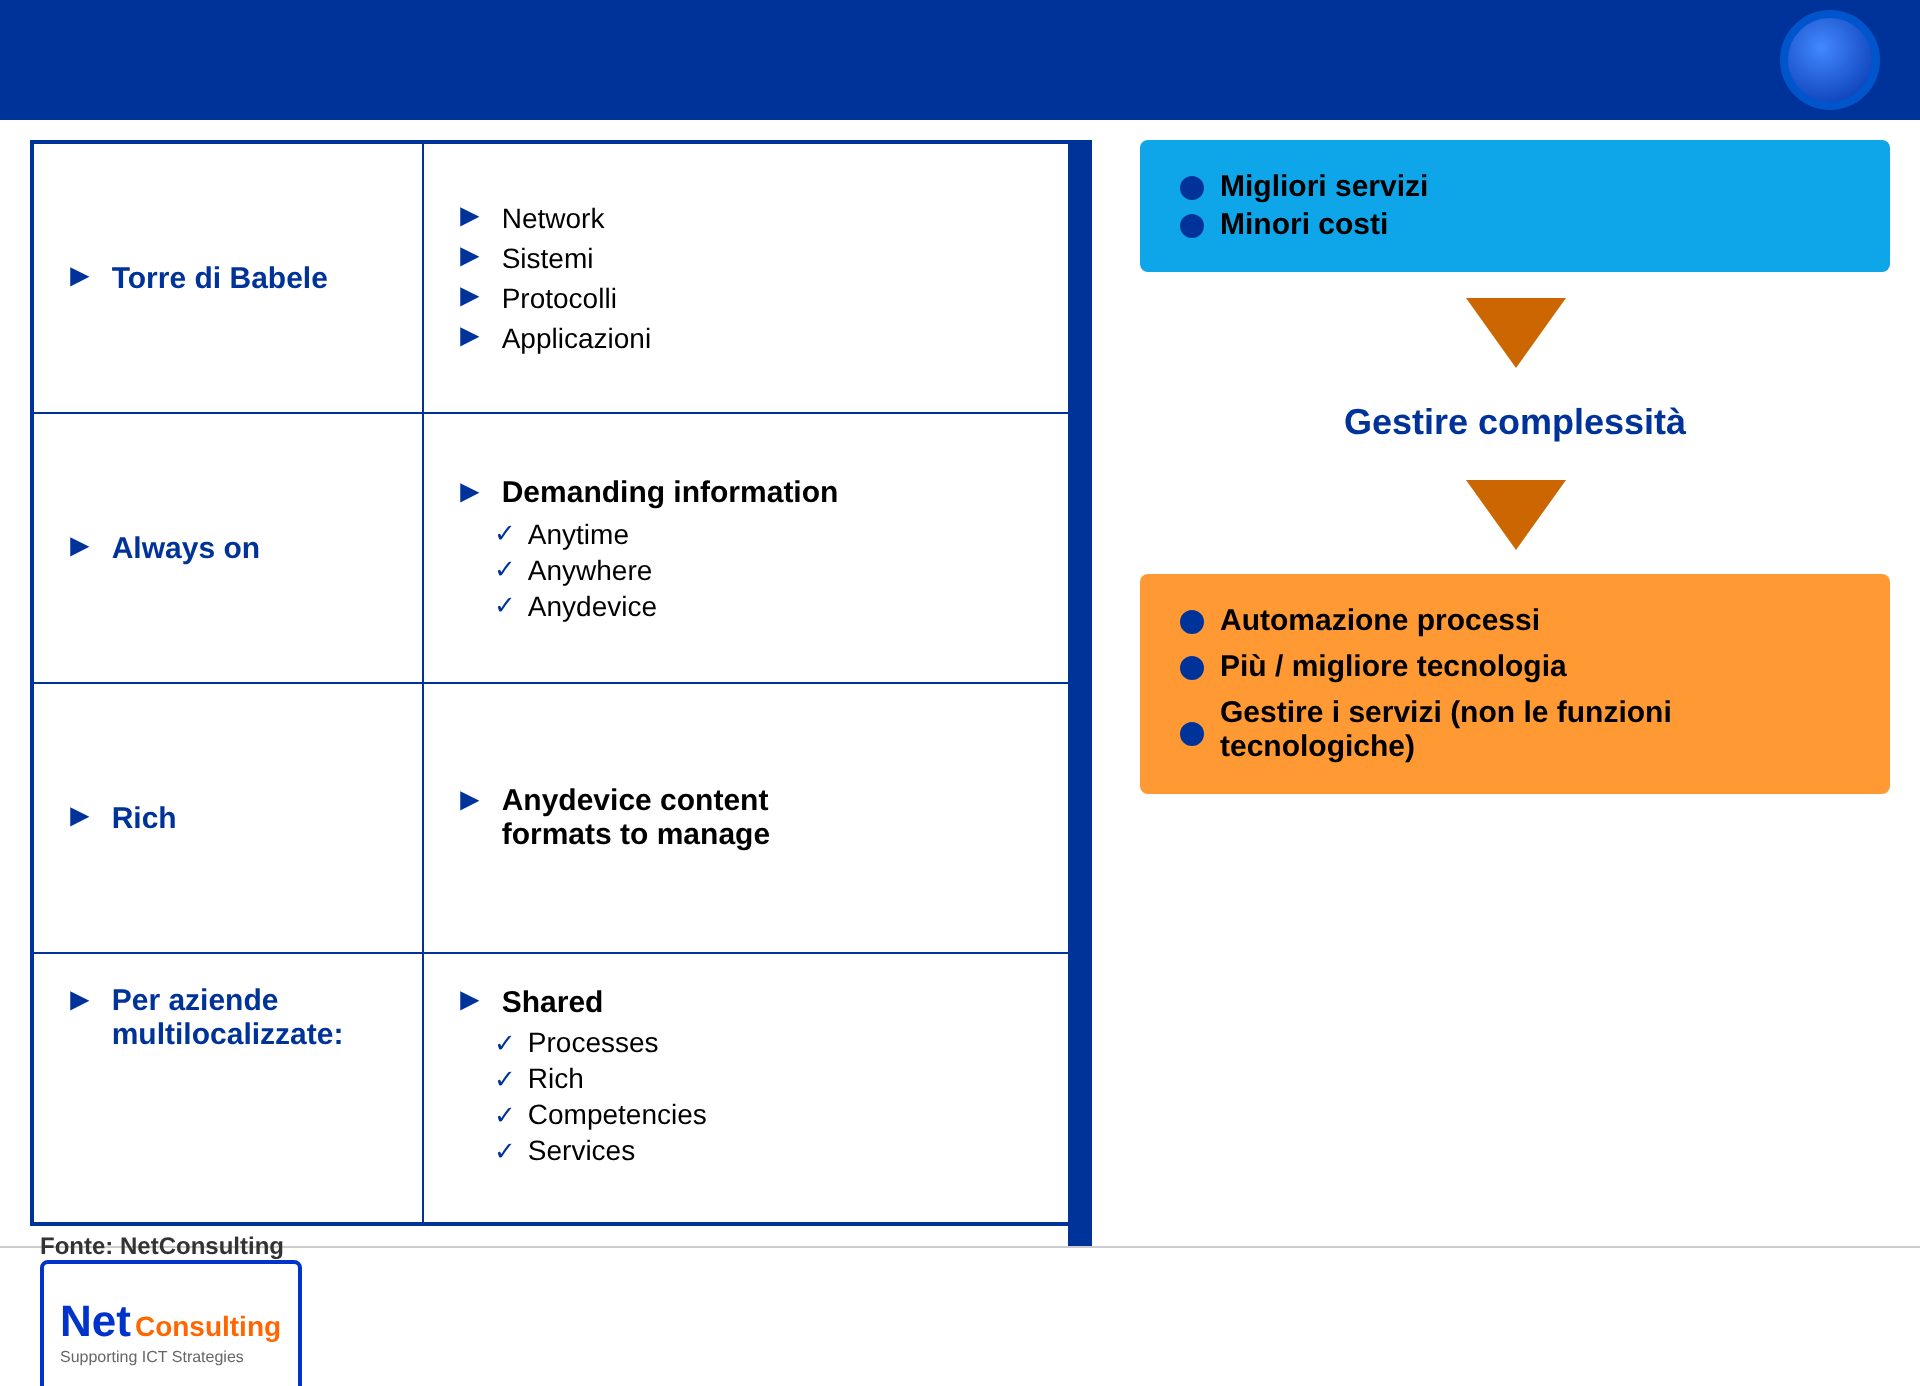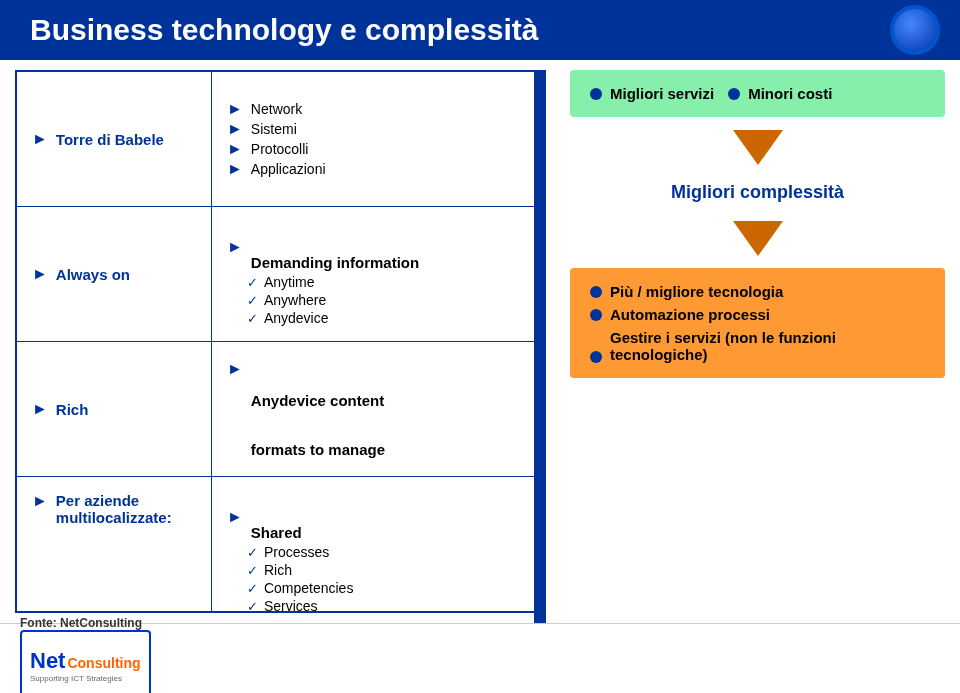--- a/index.html
+++ b/index.html
@@ -110,21 +110,20 @@
     .item-text {
       color: #003399;
       font-size: 15px;
       font-weight: bold;
     }
 
     .item-text-black {
       color: #000000;
       font-size: 15px;
       font-weight: bold;
-      margin-top: 32px;
     }
 
     
     .sub-items {
       display: flex;
       flex-direction: column;
       gap: 2px;
     }
 
     .sub-item {
@@ -155,26 +154,27 @@
     .right-panel {
       flex: 1;
       display: flex;
       flex-direction: column;
       gap: 10px;
       padding-left: 15px;
     }
 
     
     .yellow-box {
-      background: #86efac;
+      background: #0ea5e9;
       border: none;
       border-radius: 4px;
       padding: 15px 20px;
       display: flex;
-      gap: 14px;
+      flex-direction: column;
+      gap: 2px;
     }
 
     .bullet-item {
       display: flex;
       align-items: center;
       gap: 8px;
       font-size: 15px;
       font-weight: bold;
       color: #000000;
     }
@@ -265,21 +265,20 @@
       display: flex;
       align-items: flex-start;
       padding: 12px 15px;
       padding-top: 15px;
     }
   </style>
 </head>
 <body>
 
 <div class="header-bar">
-  <h1 class="header-title">Business technology e complessità</h1>
   <div class="header-circle"></div>
 </div>
 
 <div class="main-content">
 
   <div class="left-panel">
     <div class="grid-rows">
 
       <div class="grid-row">
         <div class="col-left">
@@ -404,36 +403,36 @@
       <div class="bullet-item">
         <div class="bullet-circle"></div>
         <span>Minori costi</span>
       </div>
     </div>
 
     <div class="arrow-down">
       <div class="arrow-down-shape"></div>
     </div>
 
-    <div class="gestire-text">Migliori complessità</div>
+    <div class="gestire-text">Gestire complessità</div>
 
     <div class="arrow-down">
       <div class="arrow-down-shape"></div>
     </div>
 
     <div class="orange-box">
       <div class="bullet-item">
         <div class="bullet-circle"></div>
-        <span>Più / migliore tecnologia</span>
+        <span>Automazione processi</span>
       </div>
       <div class="bullet-item">
         <div class="bullet-circle"></div>
-        <span>Automazione processi</span>
-      </div>
-      <div class="bullet-item" style="align-items:flex-end;">
+        <span>Più / migliore tecnologia</span>
+      </div>
+      <div class="bullet-item" style="align-items:center;">
         <div class="bullet-circle" style="margin-top:3px;"></div>
         <span>Gestire i servizi (non le funzioni tecnologiche)</span>
       </div>
     </div>
 
   </div>
 </div>
 
 <div class="footer">
   <div>

